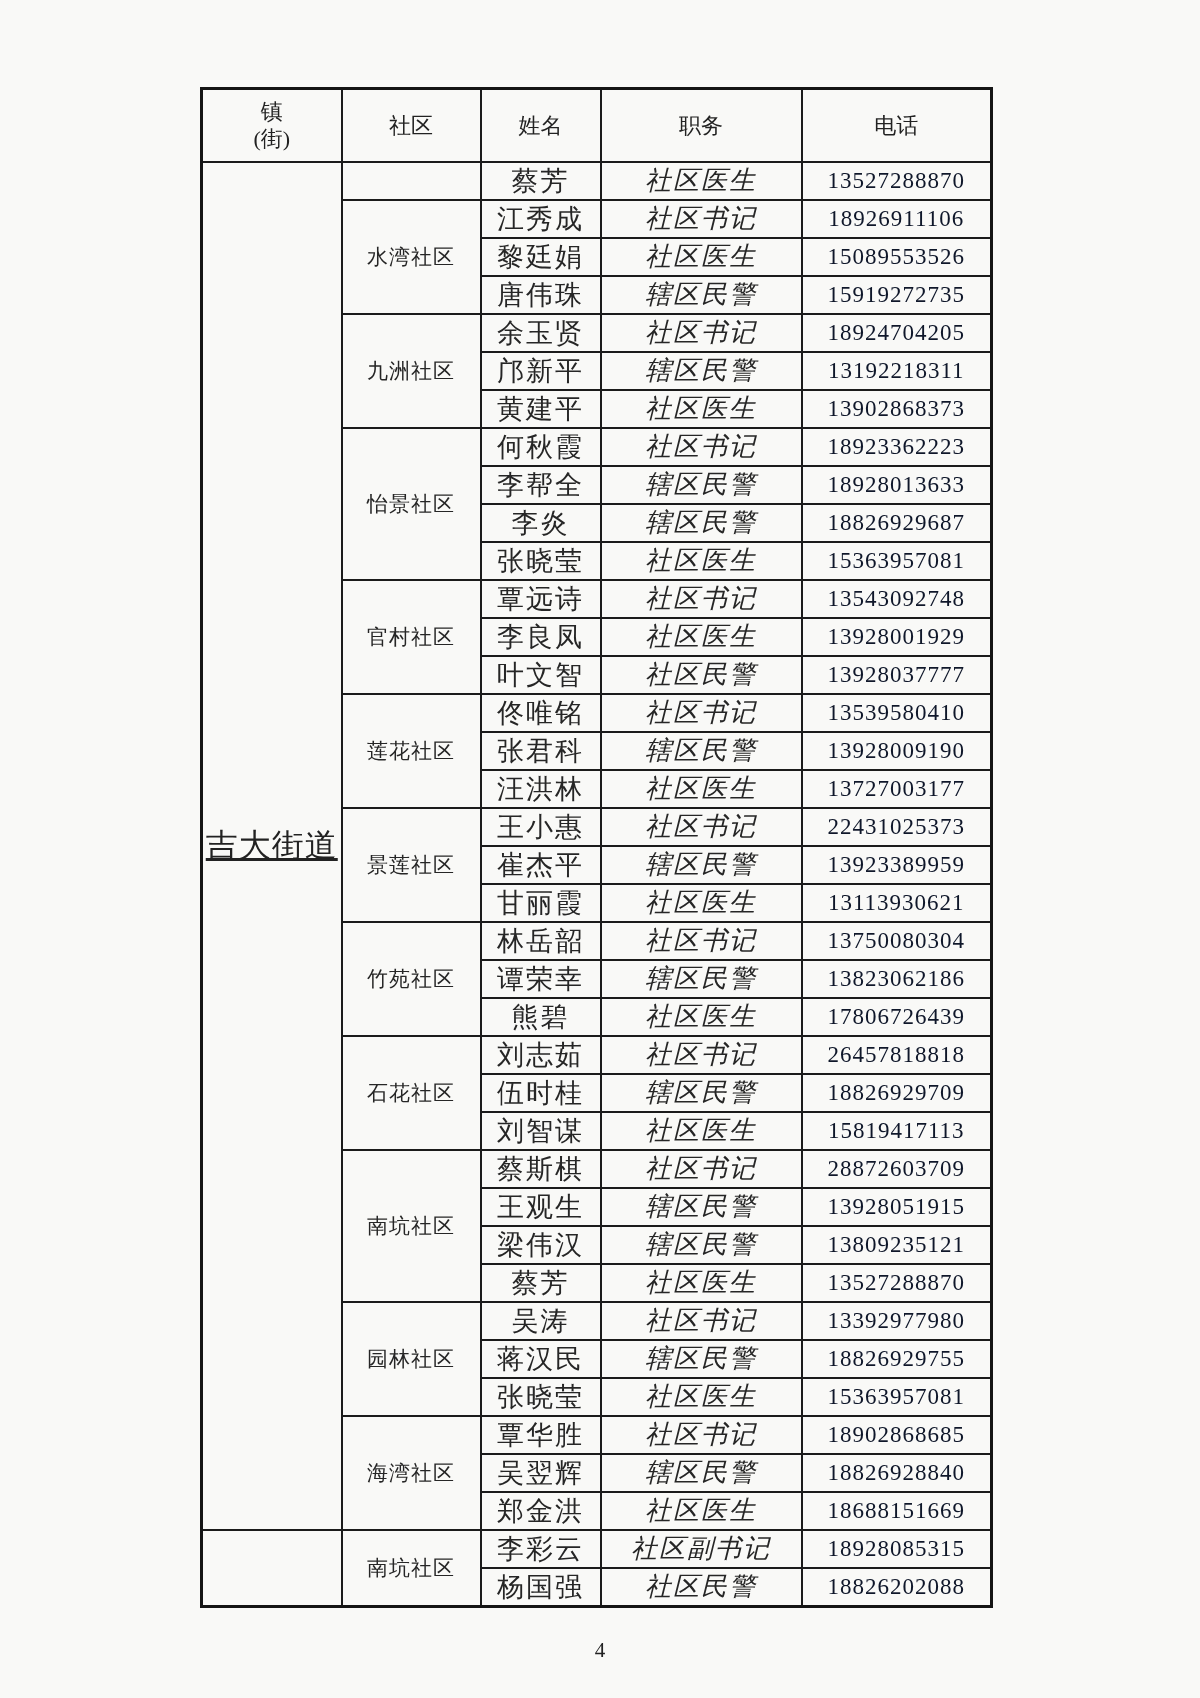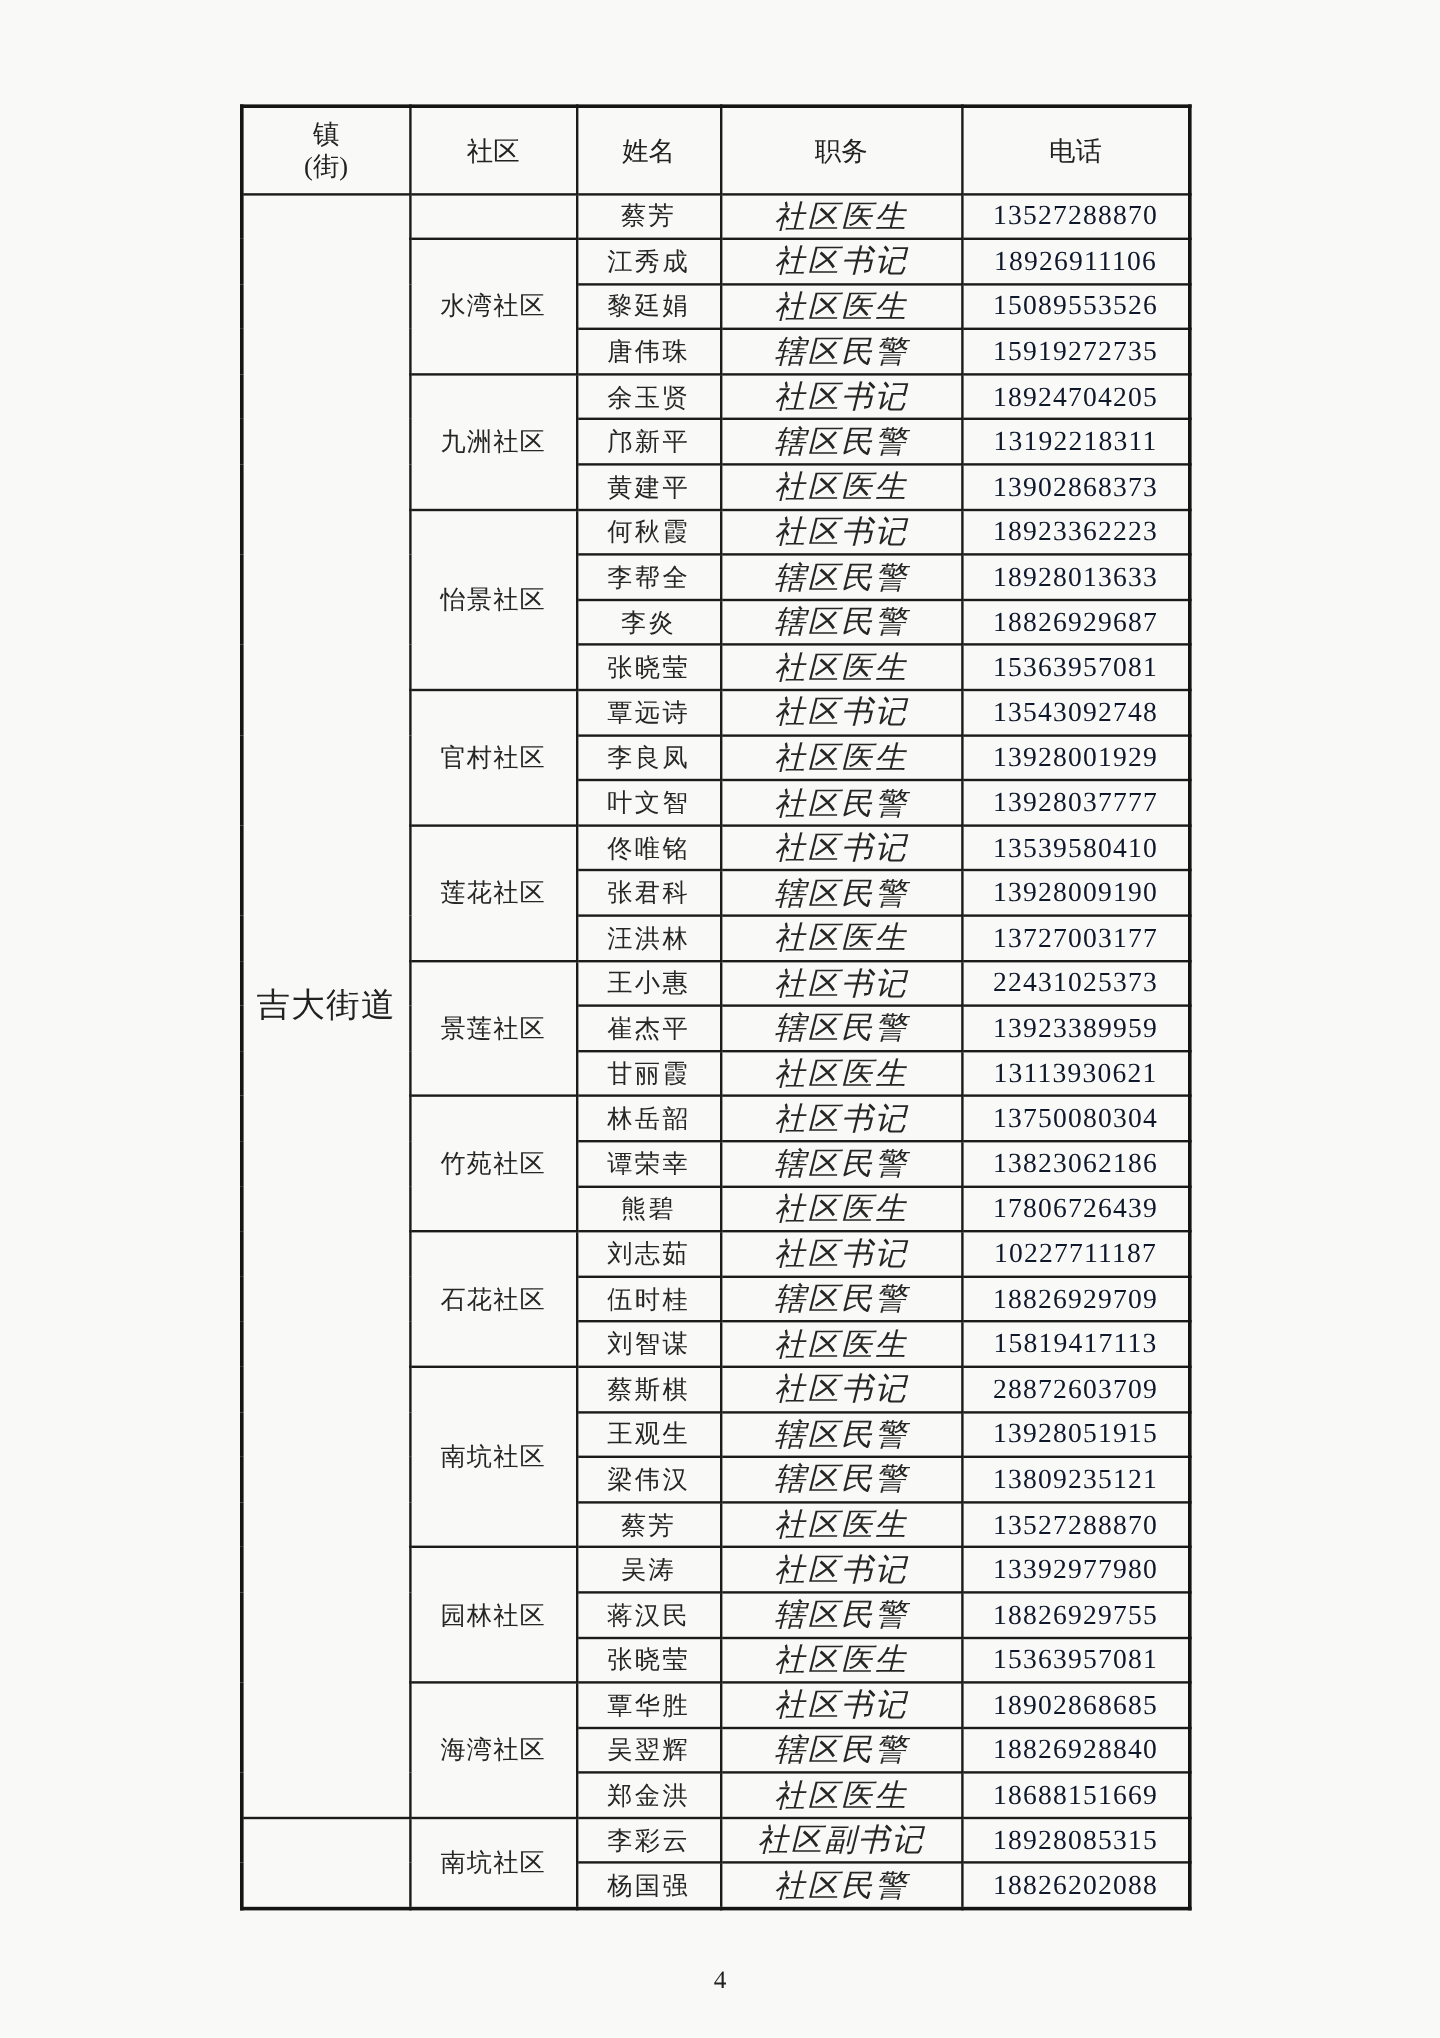--- a/index.html
+++ b/index.html
@@ -31,27 +31,28 @@
   col.c-comm{width:139px;}
   col.c-name{width:120px;}
   col.c-title{width:201px;}
   col.c-phone{width:190px;}
   tr.header-row{height:73px;}
   tr.data-row{height:37.6px;}
   .hdr{font-size:22px;line-height:1.25;color:#222;}
   .town-cell{
     vertical-align:top;
     padding-top:272px;
-    font-size:28px;
+    font-size:32px;
     letter-spacing:1px;
     white-space:nowrap;
     color:#222;
+    text-decoration:underline;
   }
   .comm-cell{font-size:21px;letter-spacing:1px;color:#262626;}
-  .name-cell{font-size:21px;letter-spacing:2px;color:#262626;}
+  .name-cell{font-size:27px;letter-spacing:2px;color:#262626;}
   .title-cell{font-size:26px;letter-spacing:2px;color:#262626;font-style:italic;}
   .phone-cell{font-size:23px;letter-spacing:1px;color:#0f172a;}
   .page-number{
     position:absolute;
     left:0;right:0;
     top:1638px;
     text-align:center;
     font-size:21px;
     color:#222;
   }
@@ -210,21 +211,21 @@
   <tr class="data-row">
     <td class="name-cell">熊碧</td>
     <td class="title-cell">社区医生</td>
     <td class="phone-cell">17806726439</td>
   </tr>
 
   <tr class="data-row">
     <td class="comm-cell" rowspan="3">石花社区</td>
     <td class="name-cell">刘志茹</td>
     <td class="title-cell">社区书记</td>
-    <td class="phone-cell">10227711187</td>
+    <td class="phone-cell">26457818818</td>
   </tr>
   <tr class="data-row">
     <td class="name-cell">伍时桂</td>
     <td class="title-cell">辖区民警</td>
     <td class="phone-cell">18826929709</td>
   </tr>
   <tr class="data-row">
     <td class="name-cell">刘智谋</td>
     <td class="title-cell">社区医生</td>
     <td class="phone-cell">15819417113</td>

